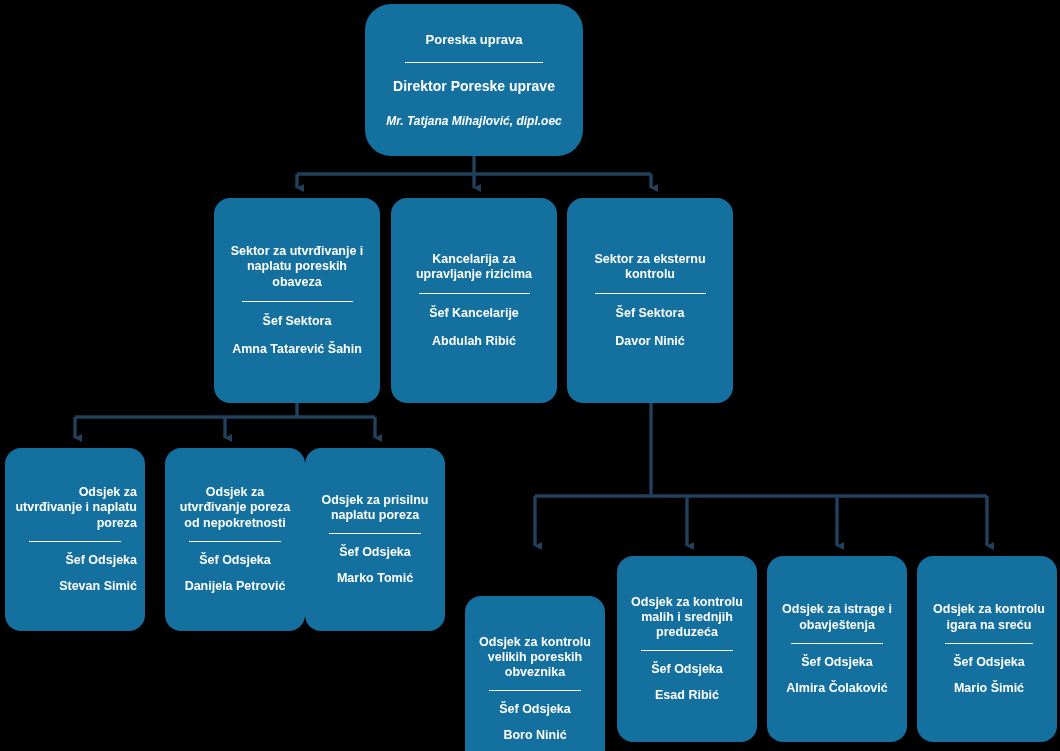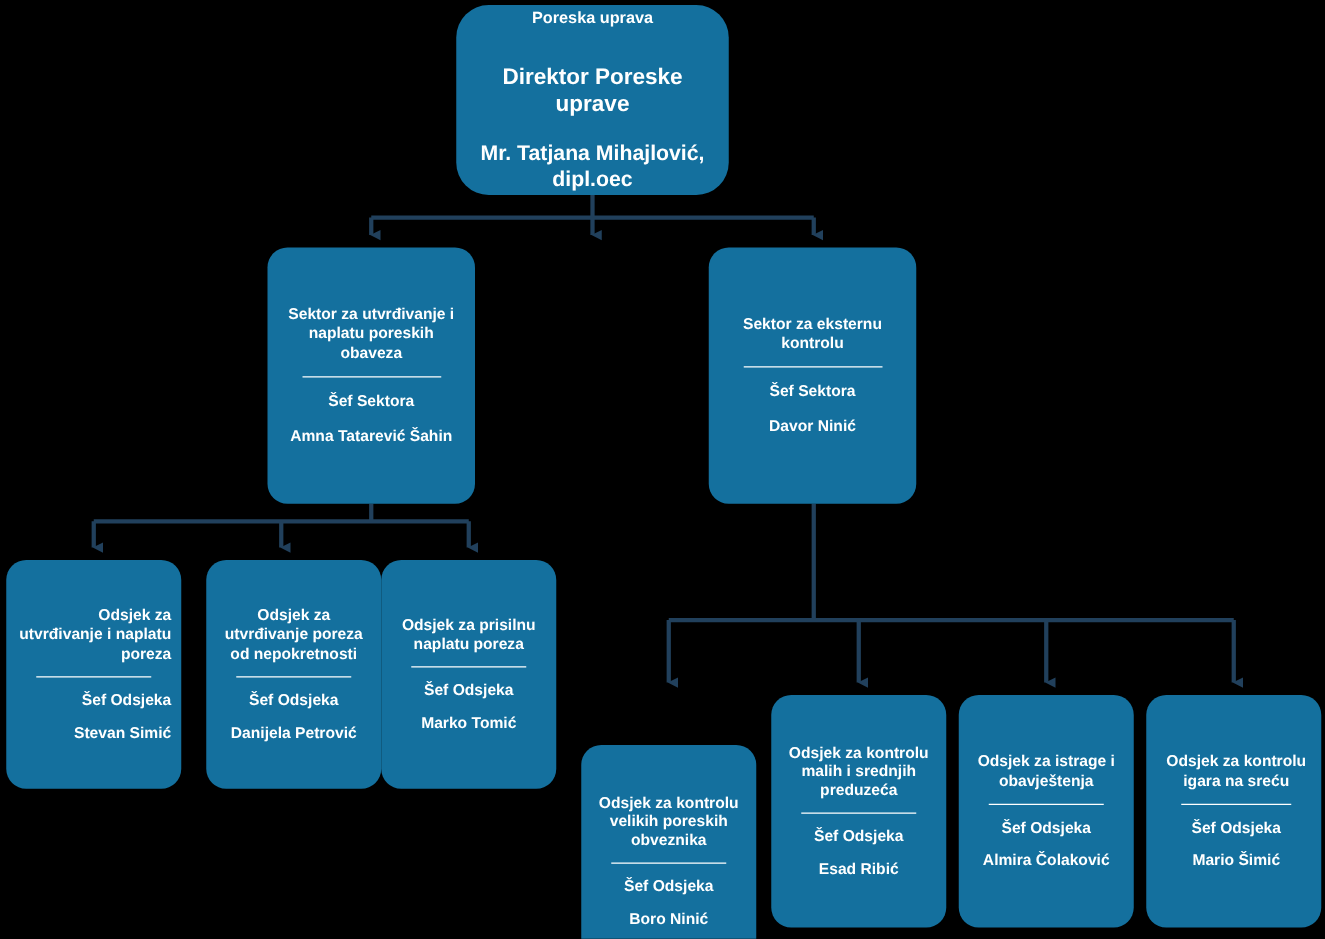--- a/index.html
+++ b/index.html
@@ -70,22 +70,22 @@
     width: 100%;
   }
 
   
   #node-root {
     left: 365px; top: 4px; width: 218px; height: 152px;
     border-radius: 26px;
   }
   #node-root .node-title { font-size: 13px; }
   #node-root .node-divider { width: 68%; margin: 14px auto 15px auto; }
-  #node-root .node-role { font-size: 18px; margin-bottom: 19px; }
-  #node-root .node-person { font-size: 17px; }
+  #node-root .node-role { font-size: 14px; margin-bottom: 19px; }
+  #node-root .node-person { font-size: 12px; font-style: italic; }
 
   .lvl2 {
     top: 198px; height: 205px; width: 166px;
   }
   .lvl2 .node-title { font-size: 12.5px; }
   .lvl2 .node-role { font-size: 12.5px; }
   .lvl2 .node-person { font-size: 12.5px; }
 
   #node-sektor-utvrdjivanje { left: 214px; }
   #node-kancelarija-rizici   { left: 391px; }
@@ -163,20 +163,26 @@
     <div class="node-person">Mr. Tatjana Mihajlović, dipl.oec</div>
   </div>
 
   <div class="node lvl2" id="node-sektor-utvrdjivanje">
     <div class="node-title">Sektor za utvrđivanje i naplatu poreskih obaveza</div>
     <div class="node-divider"></div>
     <div class="node-role">Šef Sektora</div>
     <div class="node-person">Amna Tatarević Šahin</div>
   </div>
 
+  <div class="node lvl2" id="node-kancelarija-rizici">
+    <div class="node-title">Kancelarija za upravljanje rizicima</div>
+    <div class="node-divider"></div>
+    <div class="node-role">Šef Kancelarije</div>
+    <div class="node-person">Abdulah Ribić</div>
+  </div>
 
   <div class="node lvl2" id="node-sektor-eksterna">
     <div class="node-title">Sektor za eksternu kontrolu</div>
     <div class="node-divider"></div>
     <div class="node-role">Šef Sektora</div>
     <div class="node-person">Davor Ninić</div>
   </div>
 
   <div class="node lvl3-left" id="node-odsjek-utvrdjivanje-naplata">
     <div class="node-title">Odsjek za utvrđivanje i naplatu poreza</div>

